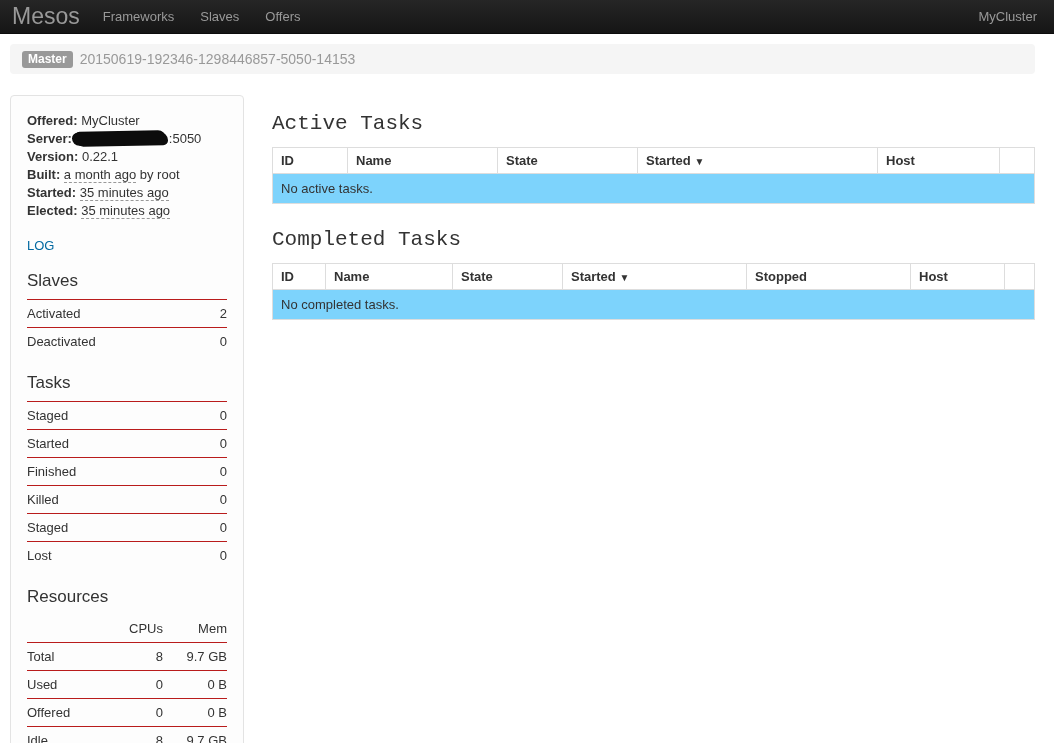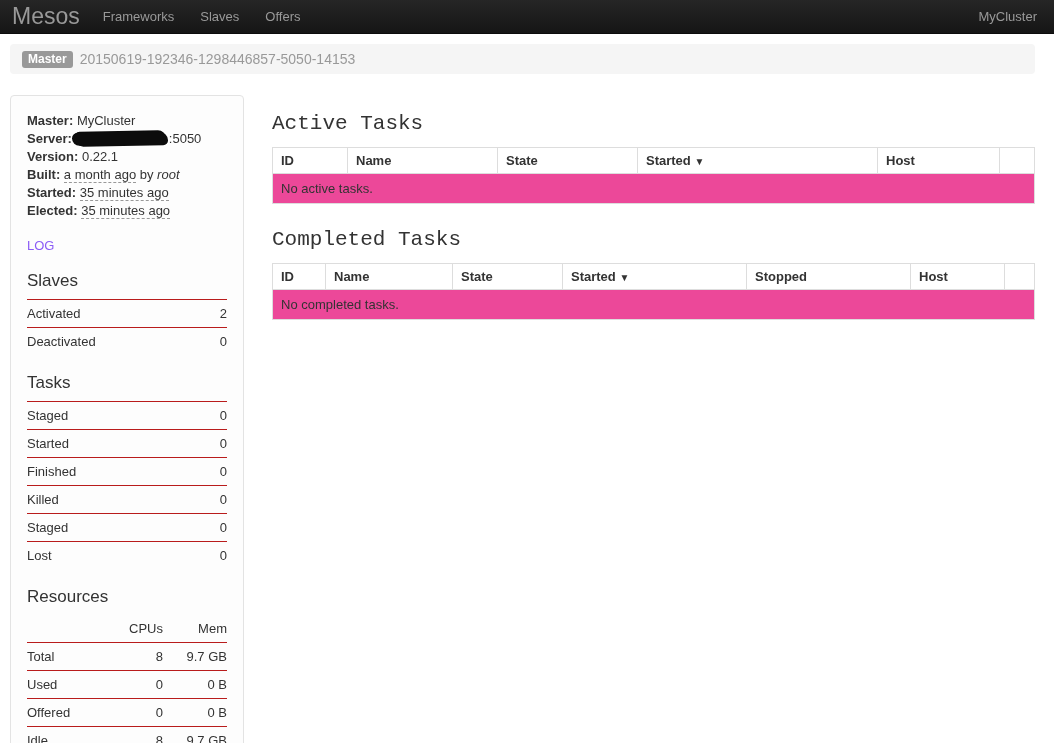--- a/index.html
+++ b/index.html
@@ -76,36 +76,36 @@
     box-sizing: border-box;
     min-height: 700px;
     background: #fdfdfd;
     border: 1px solid #e3e3e3;
     border-radius: 4px;
     padding: 16px 16px 16px 16px;
   }
   .info-line { line-height: 18px; }
   .info-line b { font-weight: bold; }
   .dashed-tip { border-bottom: 1px dashed #999999; }
-  .italic { font-style: italic; }
+  .italic { }
   .redacted {
     display: inline-block;
     width: 92px;
     height: 13px;
     background: #0c0c0c;
     border-radius: 7px 10px 6px 9px;
     box-shadow: 2px 1px 0 #0c0c0c, -2px 0 0 #0c0c0c, 0 -1px 0 #0c0c0c;
     transform: rotate(-1deg);
     vertical-align: middle;
     margin: 0 3px 2px 2px;
   }
   .log-link {
     display: inline-block;
     margin-top: 18px;
-    color: #8b5cf6;
+    color: #0369a1;
     text-decoration: none;
     cursor: pointer;
   }
   .side-heading {
     font-size: 17px;
     font-weight: 400;
     color: #333333;
     margin: 18px 0 8px;
   }
   .side-table { width: 100%; border-collapse: collapse; font-size: 13px; }
@@ -131,21 +131,21 @@
     font-size: 13px;
   }
   .task-table th, .task-table td {
     border: 1px solid #dddddd;
     padding: 5px 8px;
     text-align: left;
     overflow: hidden;
     white-space: nowrap;
   }
   .task-table th { font-weight: bold; cursor: pointer; }
-  .task-table td.empty-cell { background: #ec4899; padding: 7px 8px; }
+  .task-table td.empty-cell { background: #7dd3fc; padding: 7px 8px; }
   .sort-arrow { font-size: 10px; }
 </style>
 </head>
 <body>
 
 <nav class="navbar">
   <a class="brand">Mesos</a>
   <ul class="nav-links">
     <li>Frameworks</li>
     <li>Slaves</li>
@@ -159,21 +159,21 @@
   <div class="breadcrumb">
     <span class="badge">Master</span>
     <span class="master-id">20150619-192346-1298446857-5050-14153</span>
   </div>
 
   <div class="row">
 
     <aside class="sidebar">
 
       <div class="info-line">
-        <b>Master:</b>
+        <b>Offered:</b>
         <span>MyCluster</span>
       </div>
 
       <div class="info-line">
         <b>Server:</b><span class="redacted"></span><span>:5050</span>
       </div>
 
       <div class="info-line">
         <b>Version:</b>
         <span>0.22.1</span>

